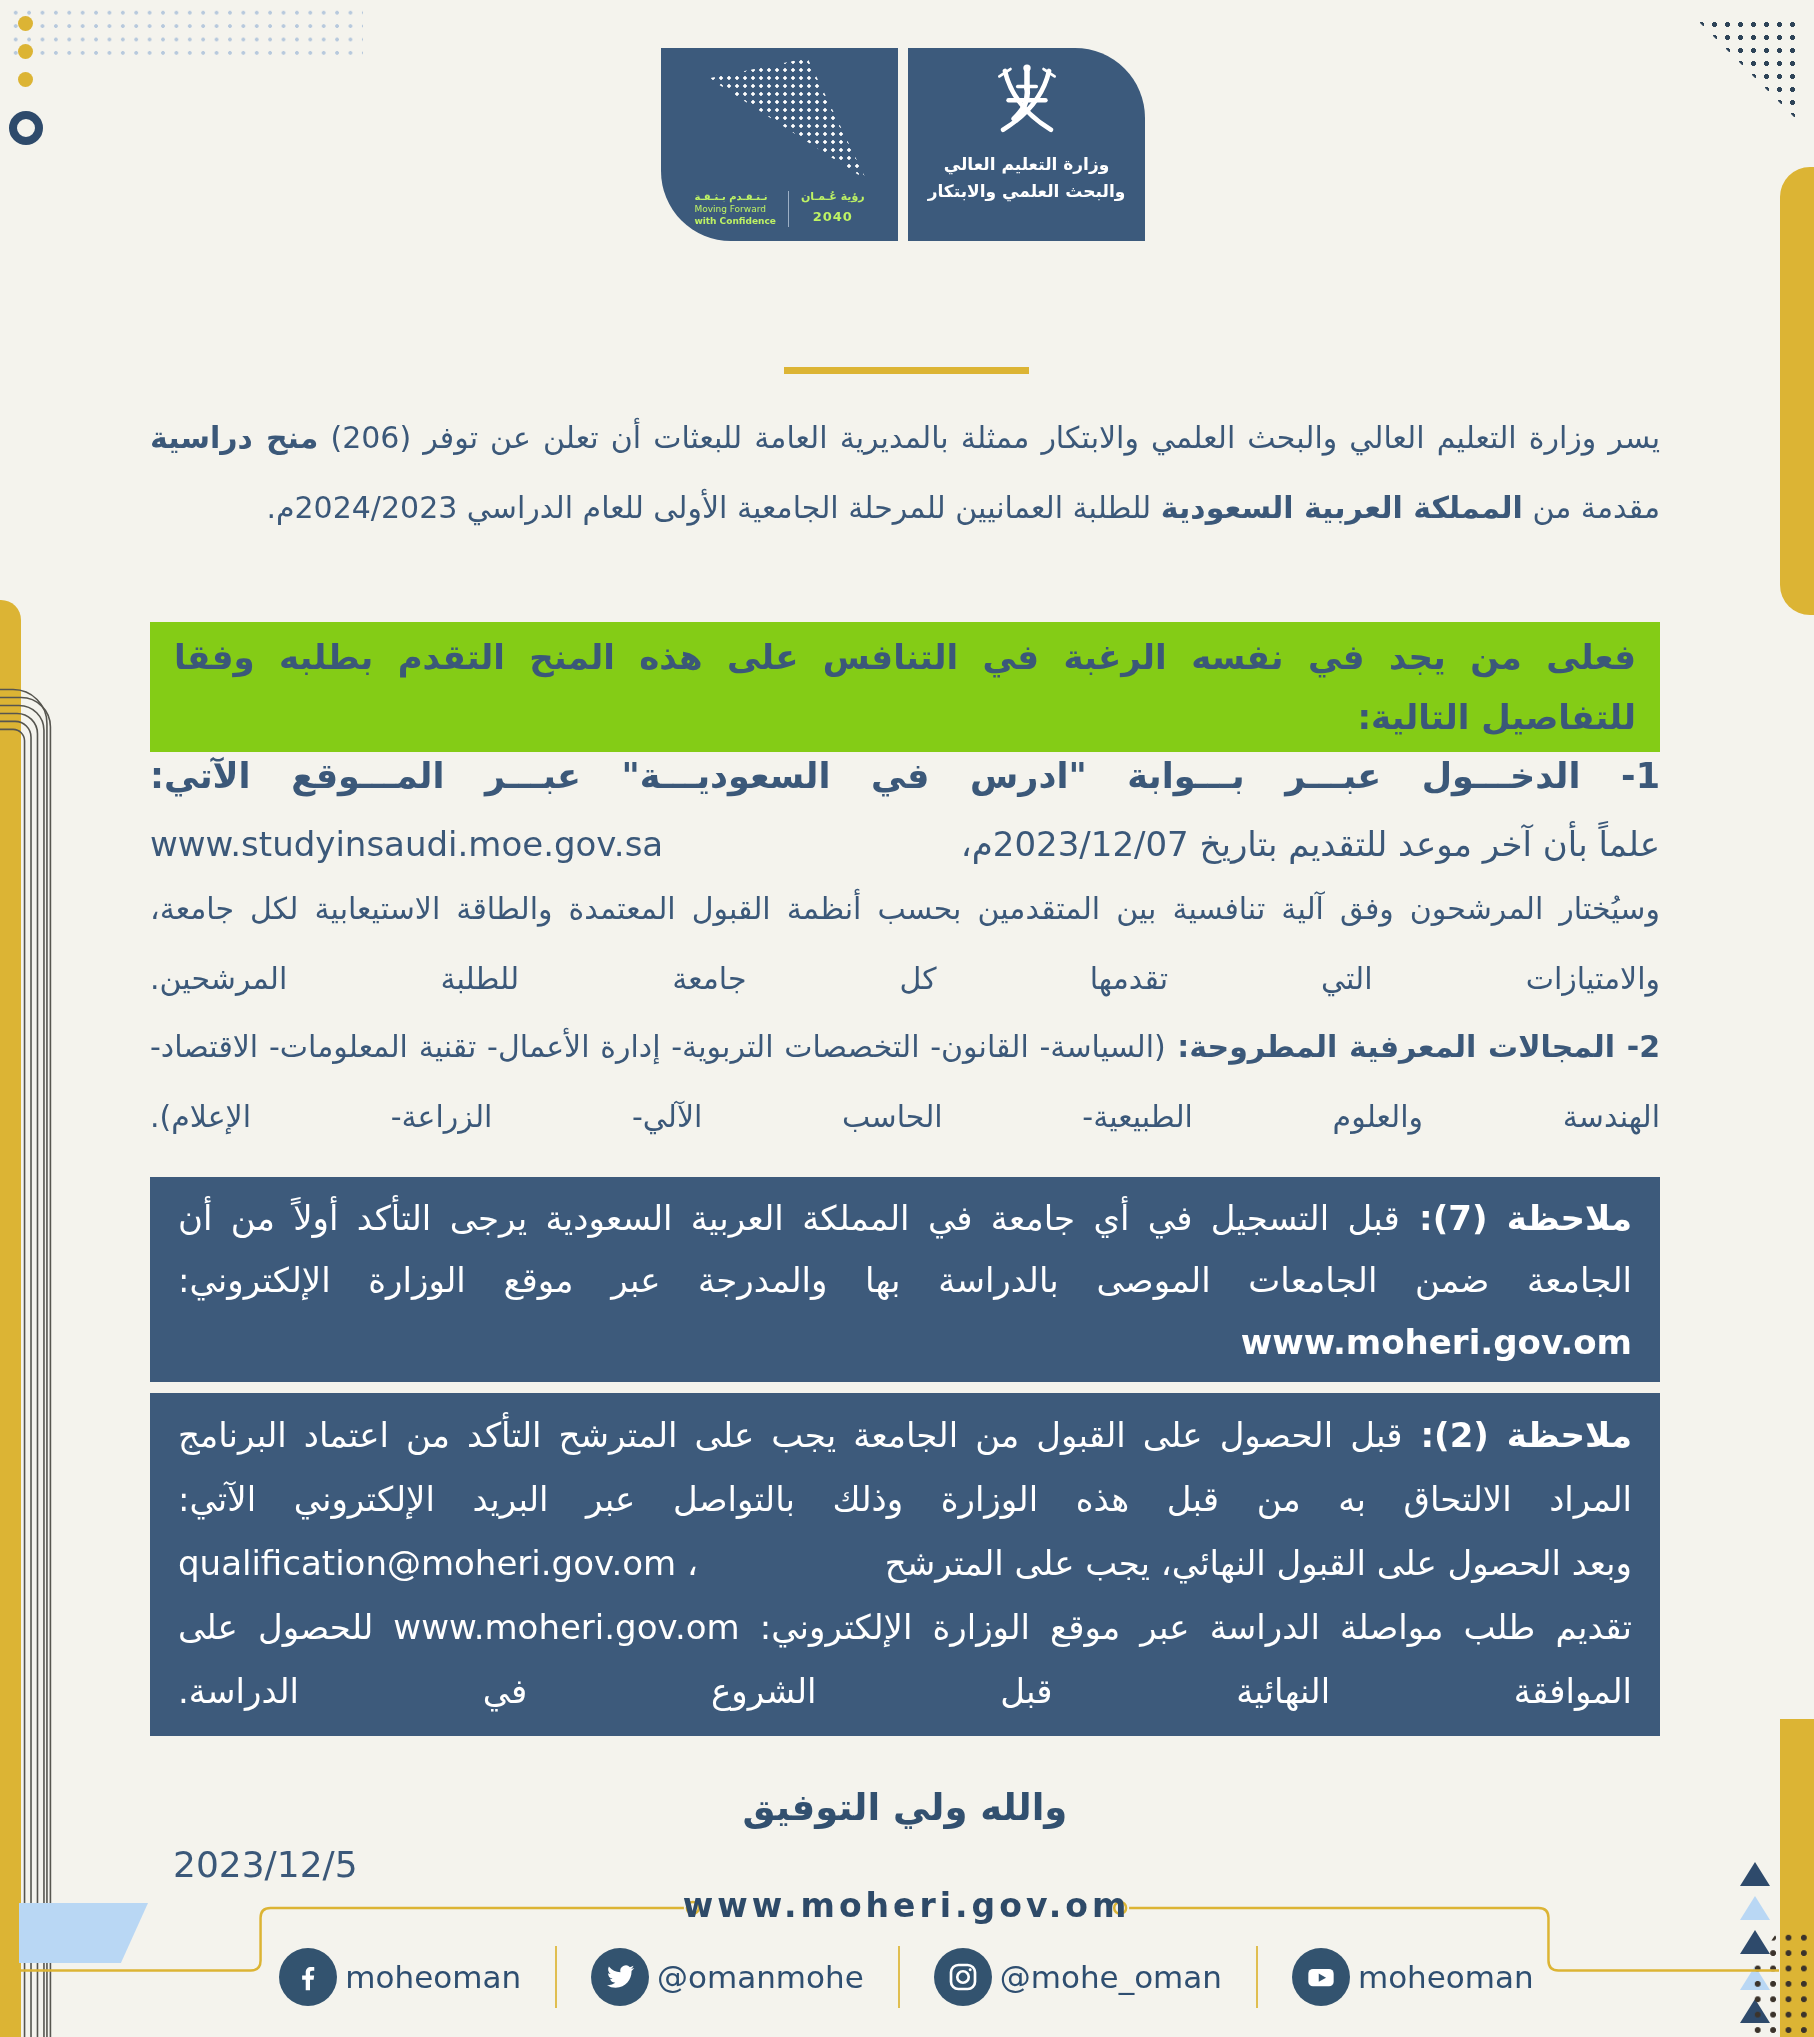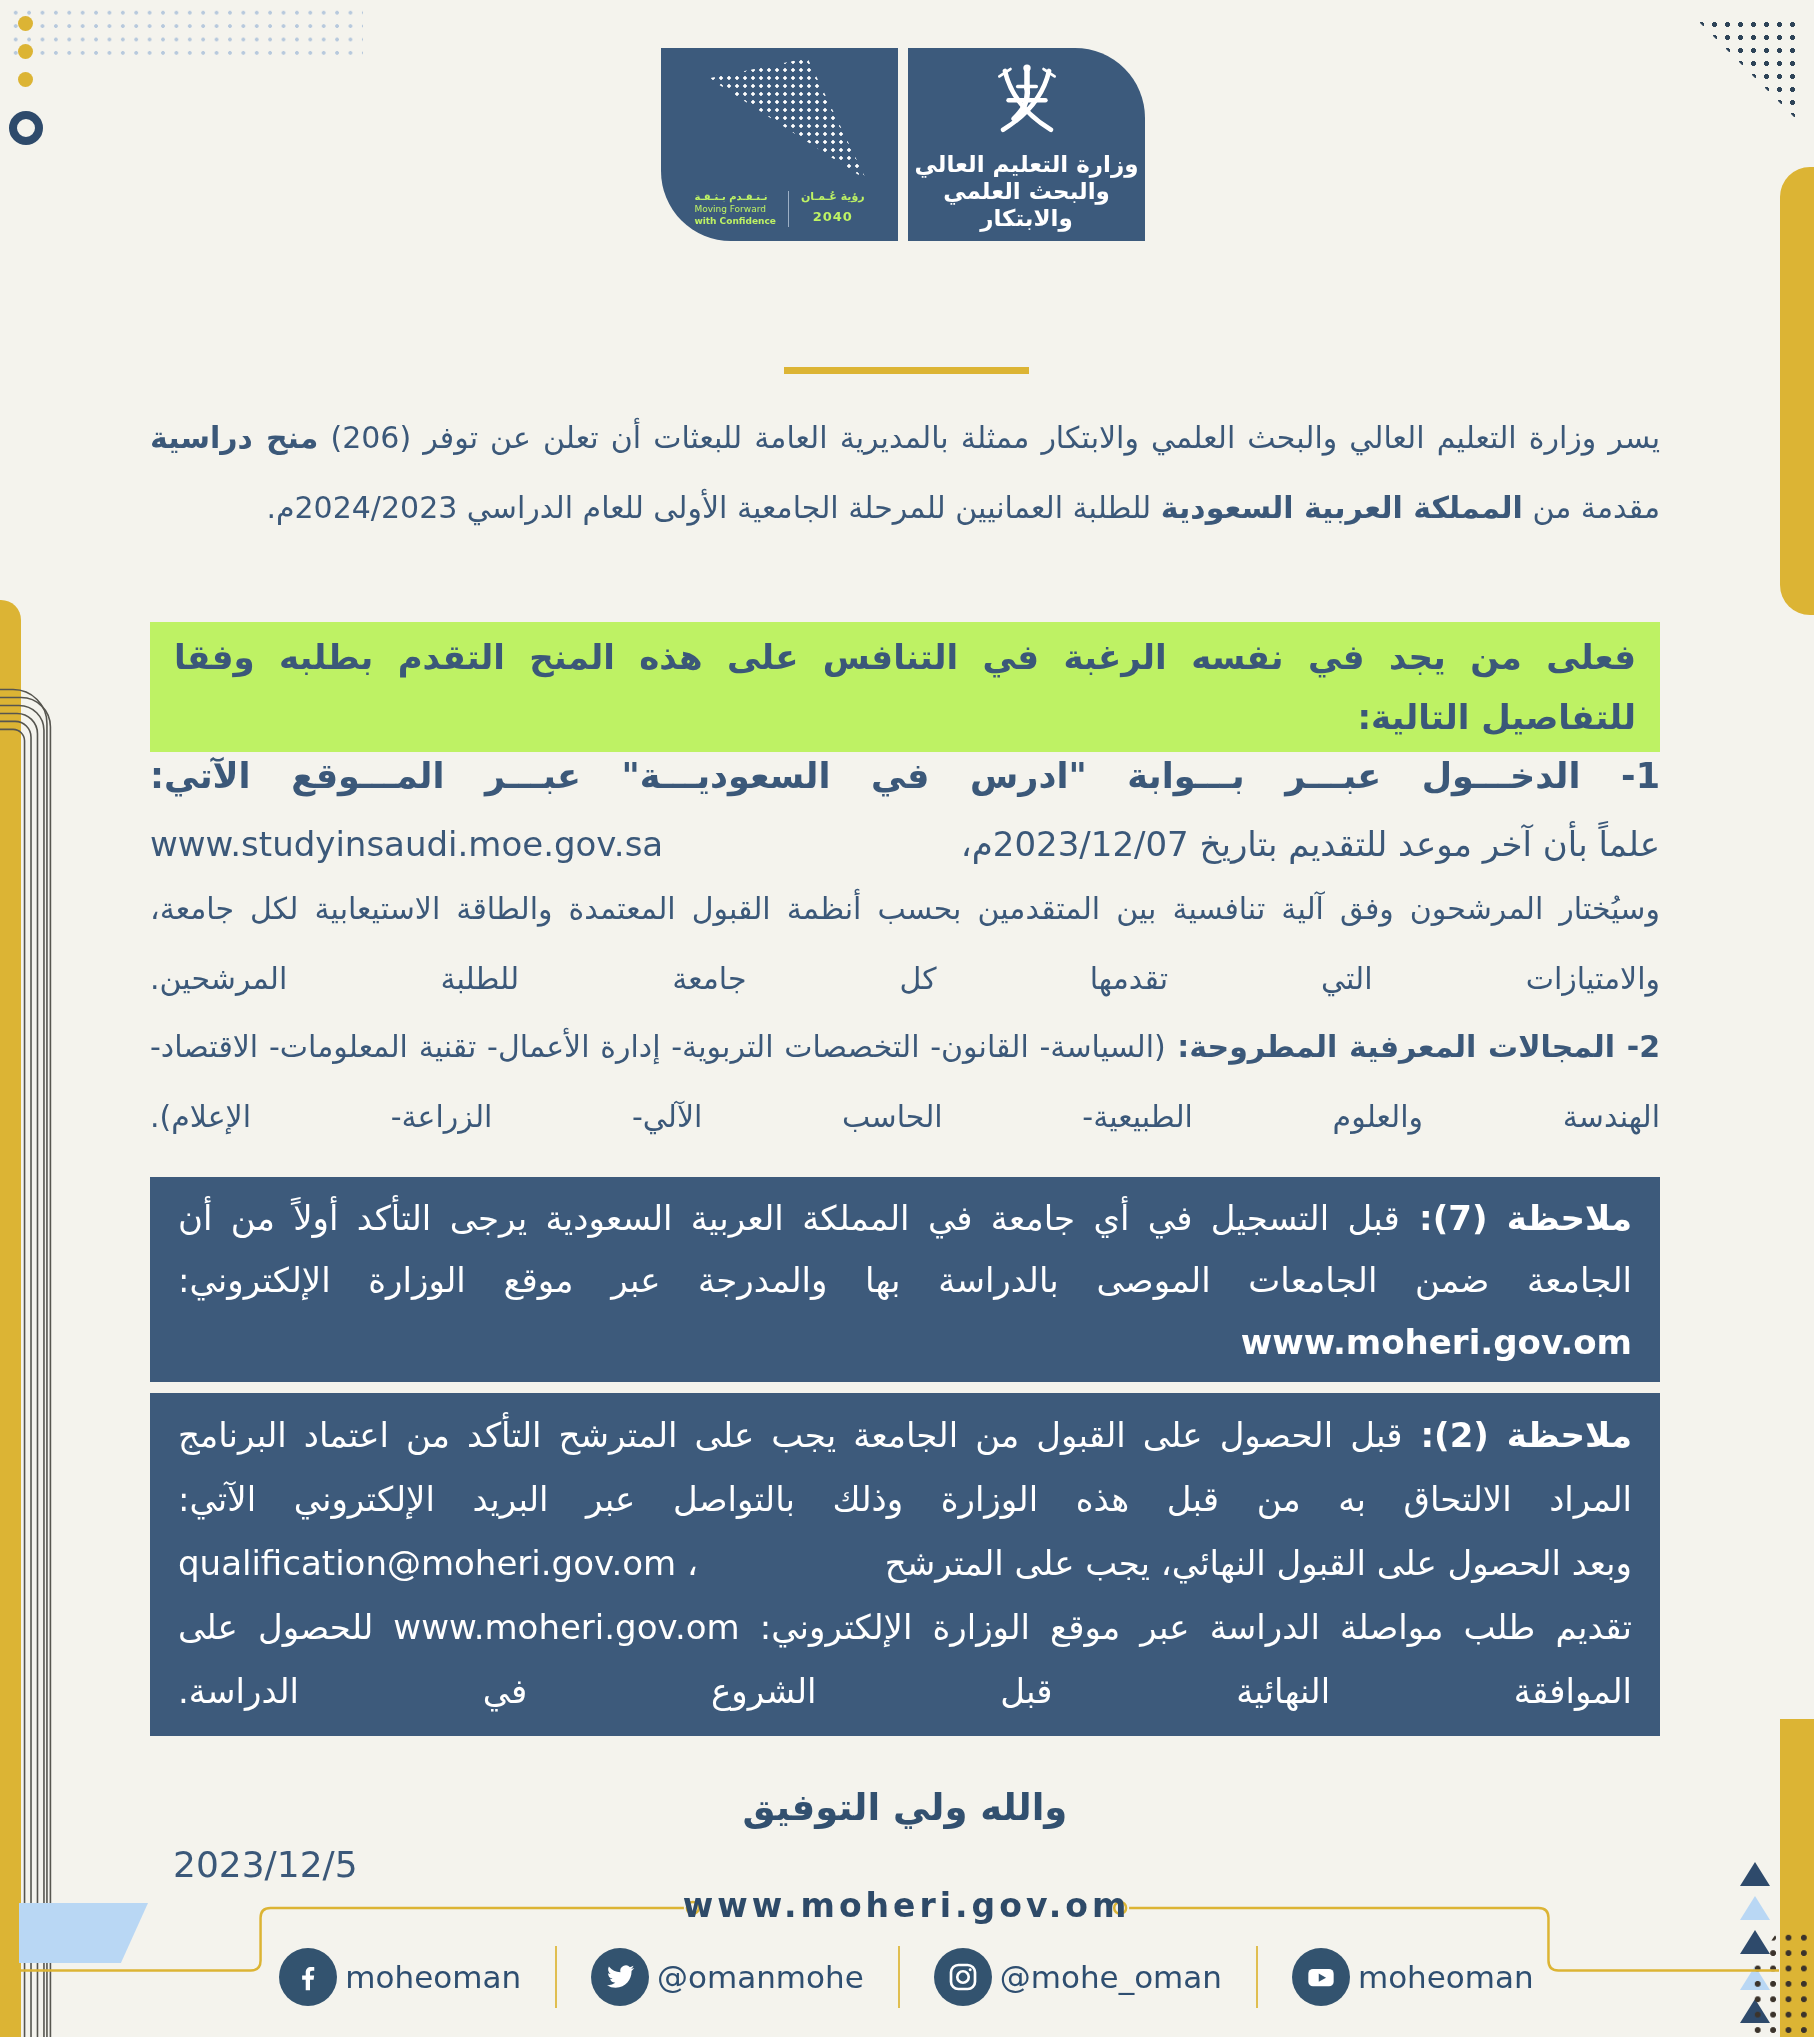--- a/index.html
+++ b/index.html
@@ -43,34 +43,34 @@
     clip-path:polygon(96% 96%,0 16%,60% 0);}
   .vision-bottom{position:absolute;bottom:14px;left:0;right:0;display:flex;justify-content:center;
     align-items:flex-end;gap:12px;direction:ltr;color:#bef264;}
   .v-en{text-align:left;border-right:1.5px solid #9db0c6;padding-right:12px;line-height:12px;}
   .v-ar-small{font-size:10px;font-weight:bold;}
   .v-en1{font-size:9px;} .v-en2{font-size:9px;font-weight:bold;}
   .v-name{text-align:center;line-height:20px;}
   .v-name-ar{font-size:11px;font-weight:bold;}
   .v-year{font-size:13px;font-weight:bold;letter-spacing:1px;}
   .emblem{display:block;margin:10px auto 0;}
-  .ministry-name{color:#fff;text-align:center;font-size:23px;font-weight:bold;line-height:27px;margin-top:1px;}
+  .ministry-name{color:#fff;text-align:center;font-size:17px;font-weight:bold;line-height:27px;margin-top:1px;}
 
   
   .title{position:absolute;top:275px;left:0;width:100%;text-align:center;
     font-size:58px;font-weight:bold;color:#2e4a68;}
   .title-underline{position:absolute;top:367px;left:785px;width:245px;height:7px;background:#dcb434;}
 
   
   .content{position:absolute;left:151px;top:0;width:1510px;direction:rtl;color:#3b5879;}
   .content > div{position:absolute;left:0;right:0;}
   .para{font-size:30px;line-height:70px;text-align:justify;}
   .jall{text-align:justify;text-align-last:justify;}
   .intro{top:403px;}
-  .highlight{top:622px;background:#bef264;padding:5px 24px;font-size:34px;font-weight:bold;
+  .highlight{top:622px;background:#84cc16;padding:5px 24px;font-size:34px;font-weight:bold;
     line-height:60px;text-align:justify;color:#3b5879;}
   .item1-lead{top:746px;font-size:35px;font-weight:bold;line-height:60px;}
   .flexline{display:flex;justify-content:space-between;align-items:baseline;direction:rtl;font-size:34px;}
   .item1-line2{top:814px;line-height:60px;}
   .ltr{direction:ltr;unicode-bidi:embed;}
   .item1-rest{top:874px;}
   .item2{top:1012px;}
   .note{background:#3d5a7b;color:#fff;padding:10px 28px;font-size:34px;line-height:62px;}
   .note1{top:1177px;height:185px;}
   .note1 .note-url{font-weight:bold;text-align:right;}

